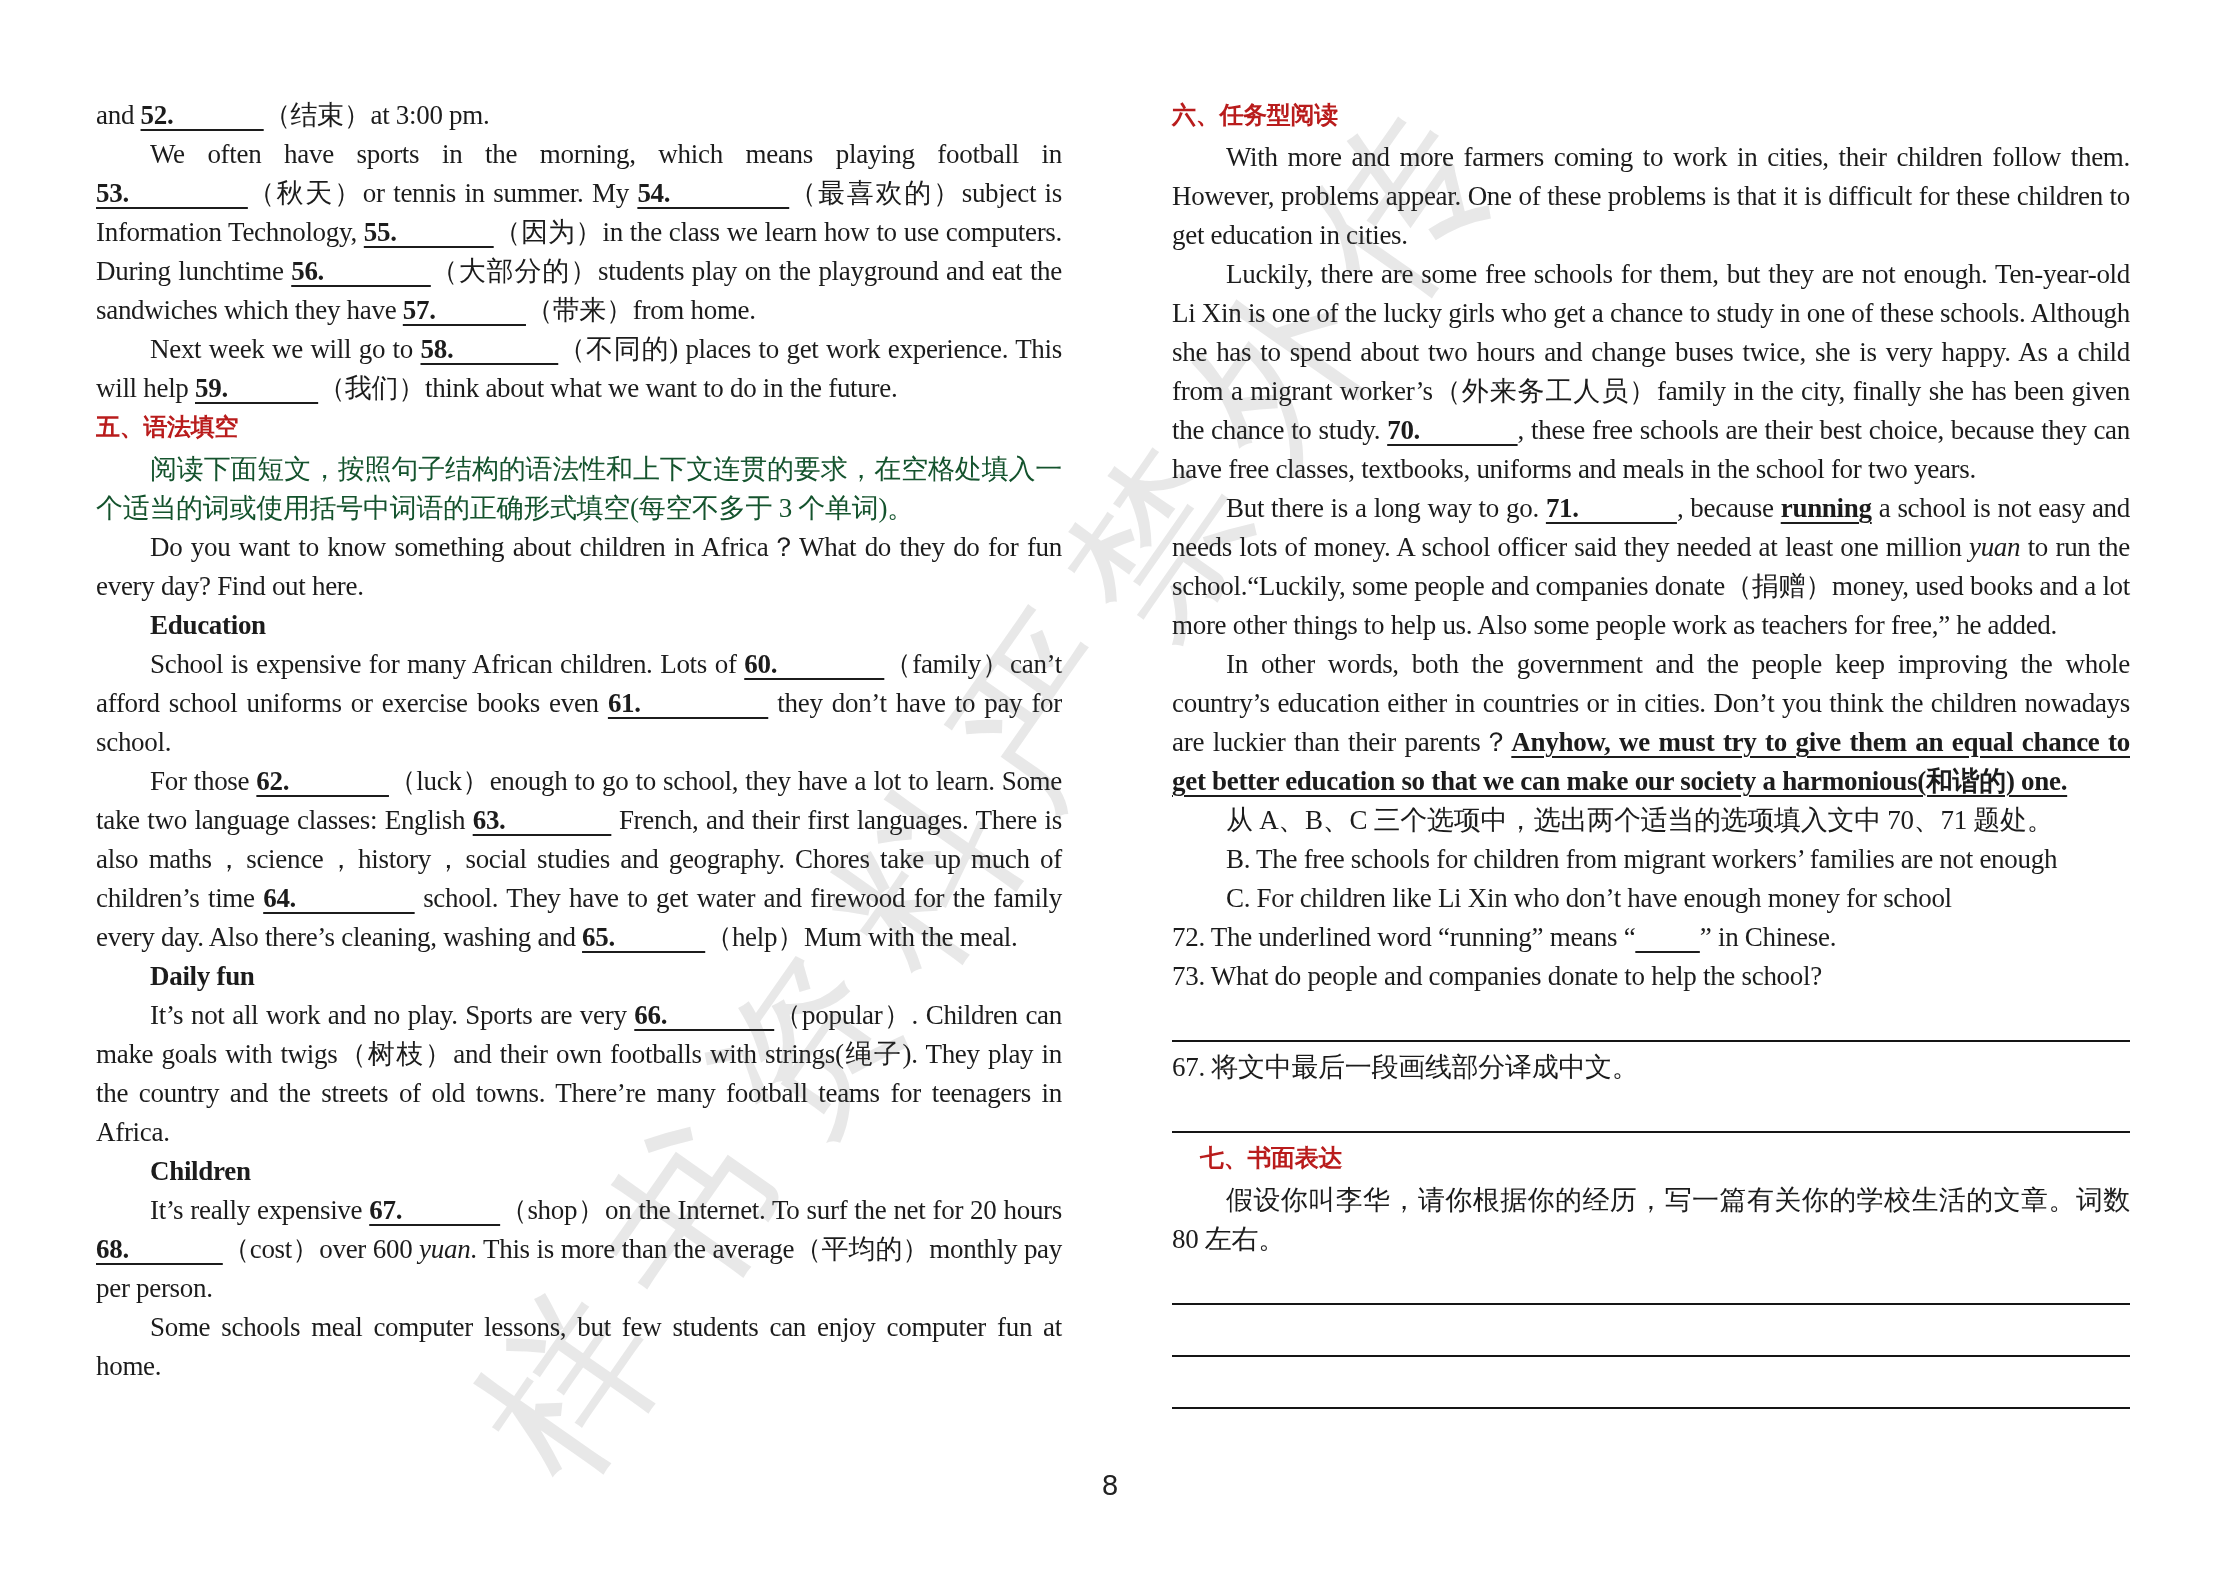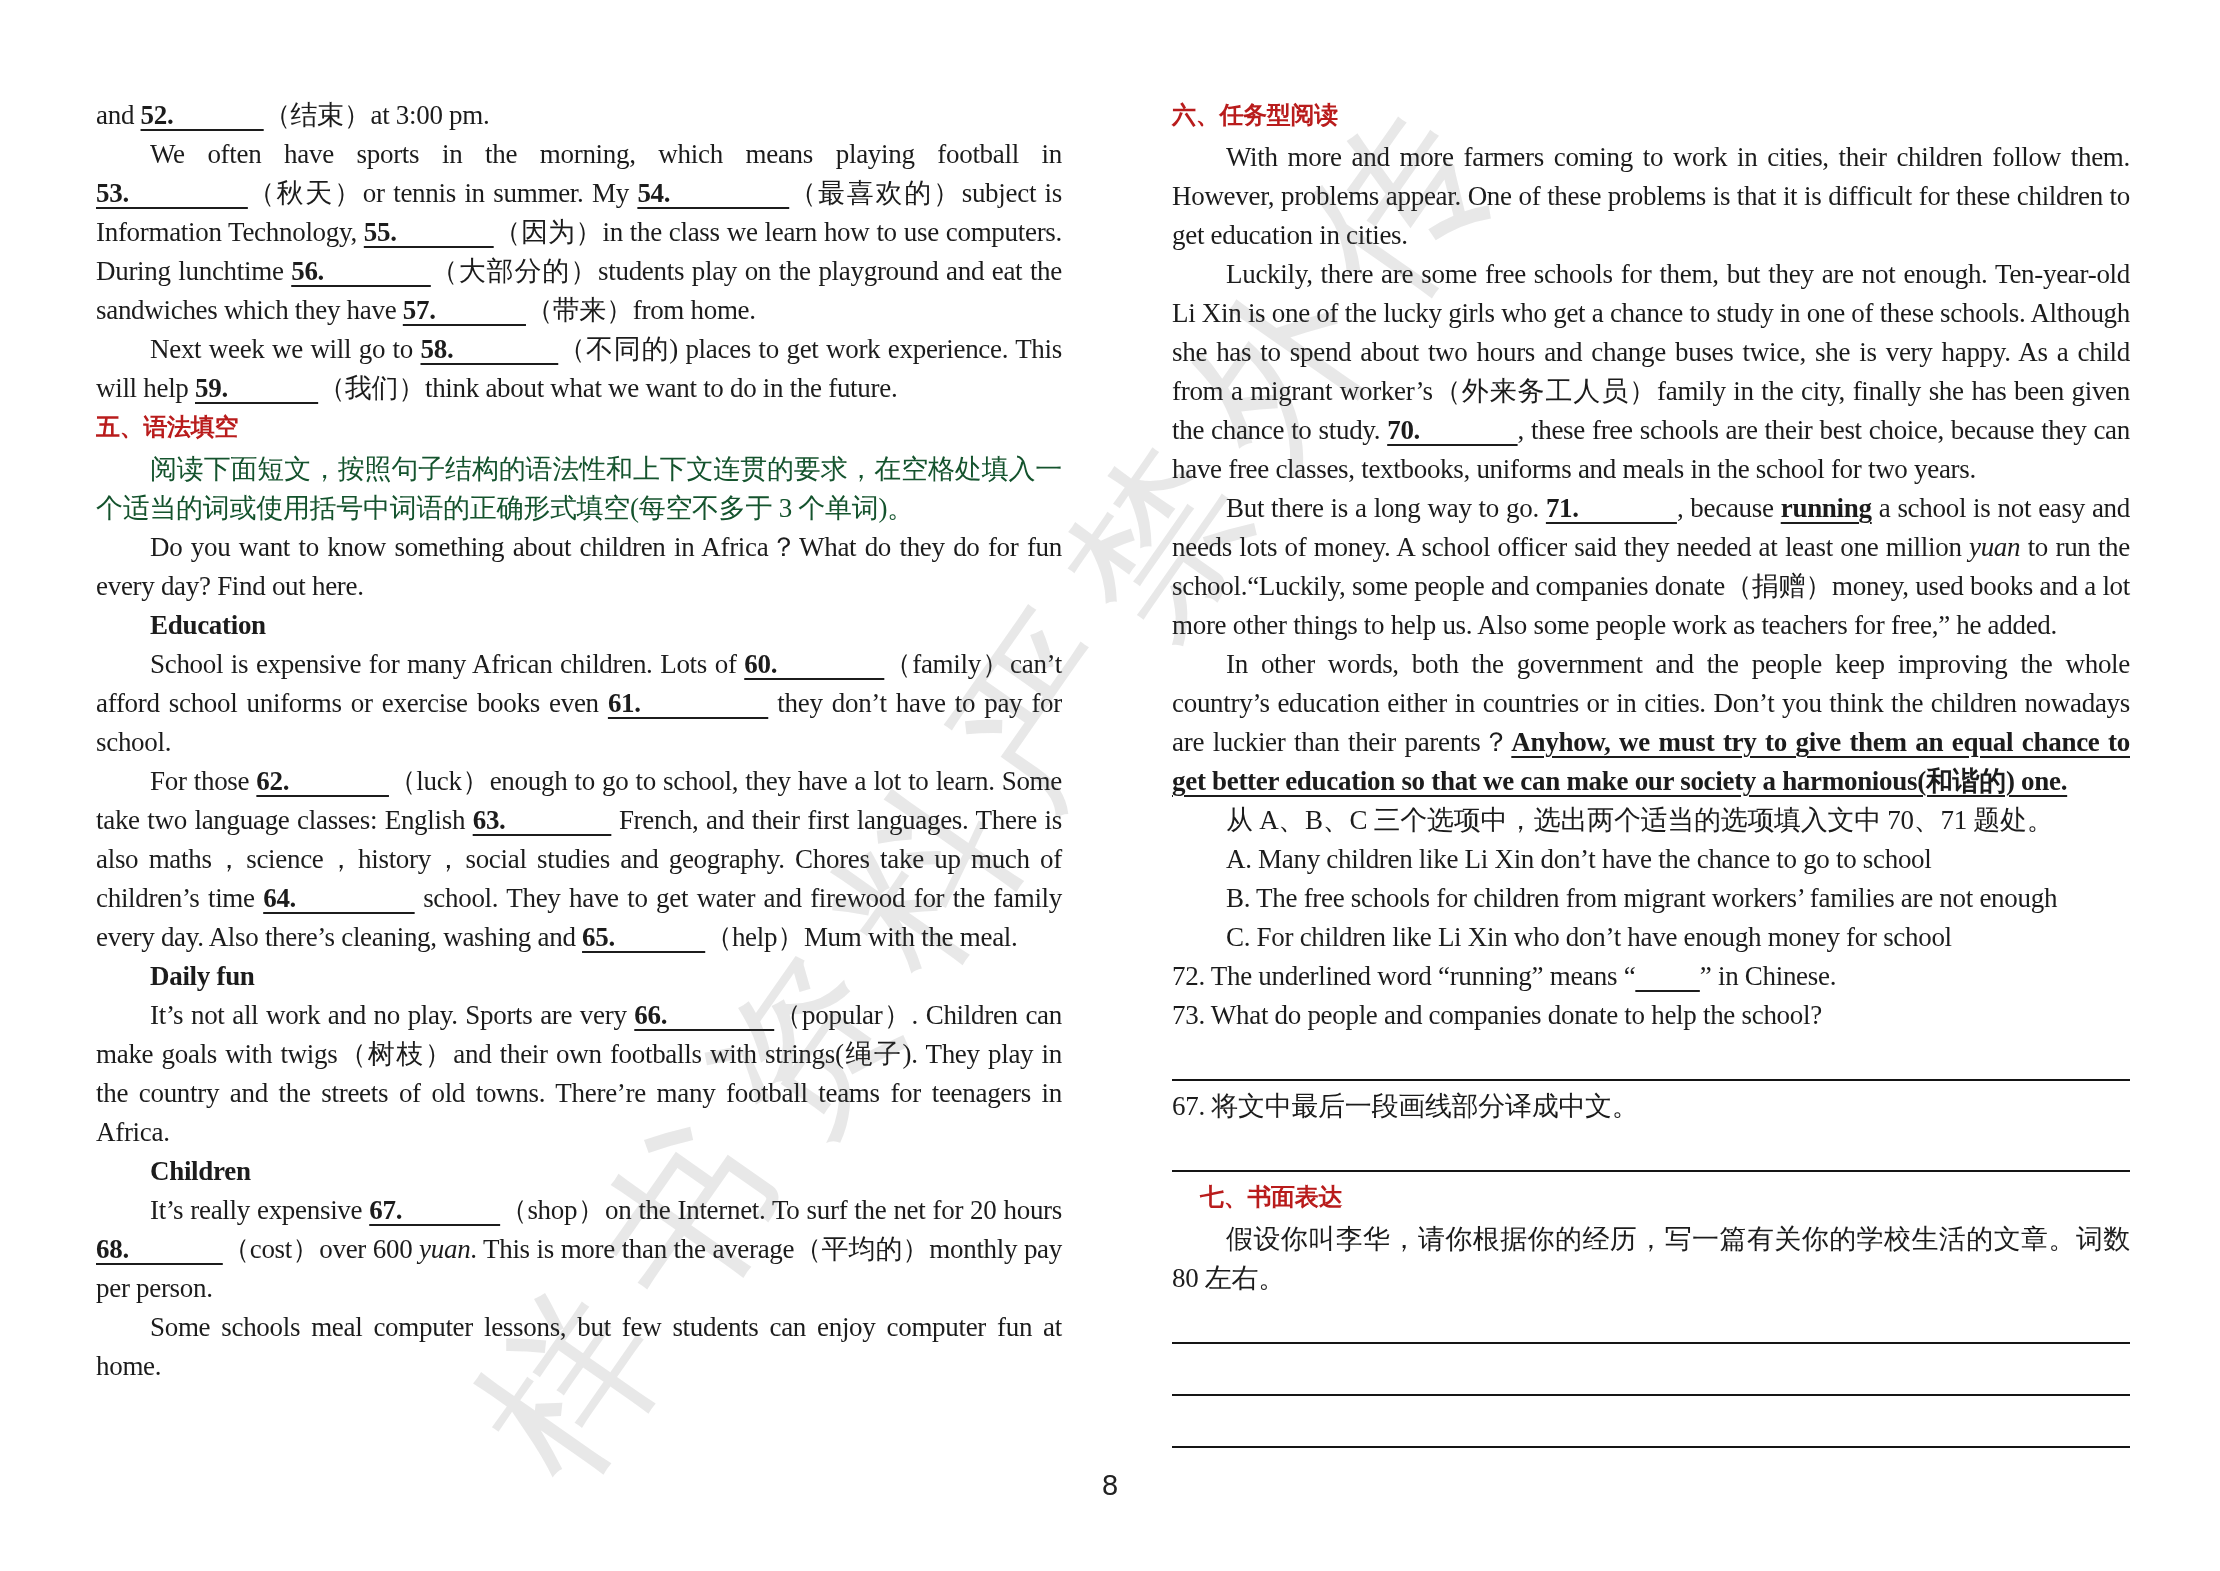--- a/index.html
+++ b/index.html
@@ -75,21 +75,20 @@
     <p class="ind">Some schools meal computer lessons, but few students can enjoy computer fun at home.</p>
   </div>
 
   <div class="col col-right">
     <p class="blue-head">六、任务型阅读</p>
     <p class="ind">With more and more farmers coming to work in cities, their children follow them. However, problems appear. One of these problems is that it is difficult for these children to get education in cities.</p>
     <p class="ind">Luckily, there are some free schools for them, but they are not enough. Ten-year-old Li Xin is one of the lucky girls who get a chance to study in one of these schools. Although she has to spend about two hours and change buses twice, she is very happy. As a child from a migrant worker’s（外来务工人员）family in the city, finally she has been given the chance to study. <u>70.&nbsp;&nbsp;&nbsp;&nbsp;&nbsp;&nbsp;&nbsp;&nbsp;&nbsp;&nbsp;&nbsp;&nbsp;&nbsp;&nbsp;</u>, these free schools are their best choice, because they can have free classes, textbooks, uniforms and meals in the school for two years.</p>
     <p class="ind">But there is a long way to go. <u>71.&nbsp;&nbsp;&nbsp;&nbsp;&nbsp;&nbsp;&nbsp;&nbsp;&nbsp;&nbsp;&nbsp;&nbsp;&nbsp;&nbsp;</u>, because <u>running</u> a school is not easy and needs lots of money. A school officer said they needed at least one million <i>yuan</i> to run the school.“Luckily, some people and companies donate（捐赠）money, used books and a lot more other things to help us. Also some people work as teachers for free,” he added.</p>
     <p class="ind">In other words, both the government and the people keep improving the whole country’s education either in countries or in cities. Don’t you think the children nowadays are luckier than their parents？<u>Anyhow, we must try to give them an equal chance to get better education so that we can make our society a harmonious(和谐的) one.</u></p>
     <p class="ind">从 A、B、C 三个选项中，选出两个适当的选项填入文中 70、71 题处。</p>
-    <p class="opt">A. Many children like Li Xin don’t have the chance to go to school</p>
     <p class="opt">B. The free schools for children from migrant workers’ families are not enough</p>
     <p class="opt">C. For children like Li Xin who don’t have enough money for school</p>
     <p class="qnum">72. The underlined word “running” means “<u>&nbsp;&nbsp;&nbsp;&nbsp;&nbsp;&nbsp;&nbsp;&nbsp;&nbsp;&nbsp;</u>” in Chinese.</p>
     <p class="qnum">73. What do people and companies donate to help the school?</p>
     <div class="answer-line tall"></div>
     <p class="qnum">67. 将文中最后一段画线部分译成中文。</p>
     <div class="answer-line tall"></div>
     <p class="blue-head mt6">七、书面表达</p>
     <p class="ind">假设你叫李华，请你根据你的经历，写一篇有关你的学校生活的文章。词数 80 左右。</p>
     <div class="answer-line tall"></div>

